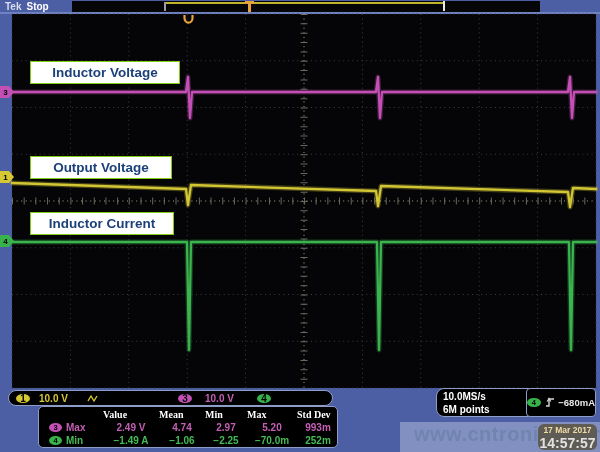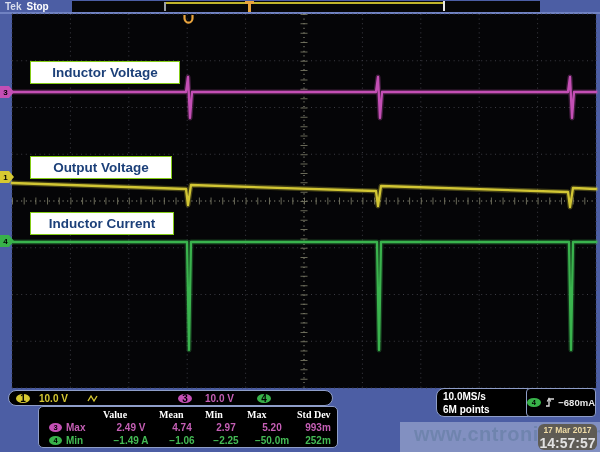--- a/index.html
+++ b/index.html
@@ -193,21 +193,21 @@
     <div class="c-m">5.20</div>
     <div class="c-m">993m</div>
 
     <div class="rowlab">
       <span class="badge g">4</span>
       <span class="c-g">Min</span>
     </div>
     <div class="c-g">−1.49 A</div>
     <div class="c-g">−1.06</div>
     <div class="c-g">−2.25</div>
-    <div class="c-g">−50.0m</div>
+    <div class="c-g">−70.0m</div>
     <div class="c-g">252m</div>
   </div>
 
   <div class="wm-band"></div>
   <div class="wm-text">www.cntronics.com</div>
   <div class="datebox">
     <div class="d">17 Mar 2017</div>
     <div class="t">14:57:57</div>
   </div>
 

